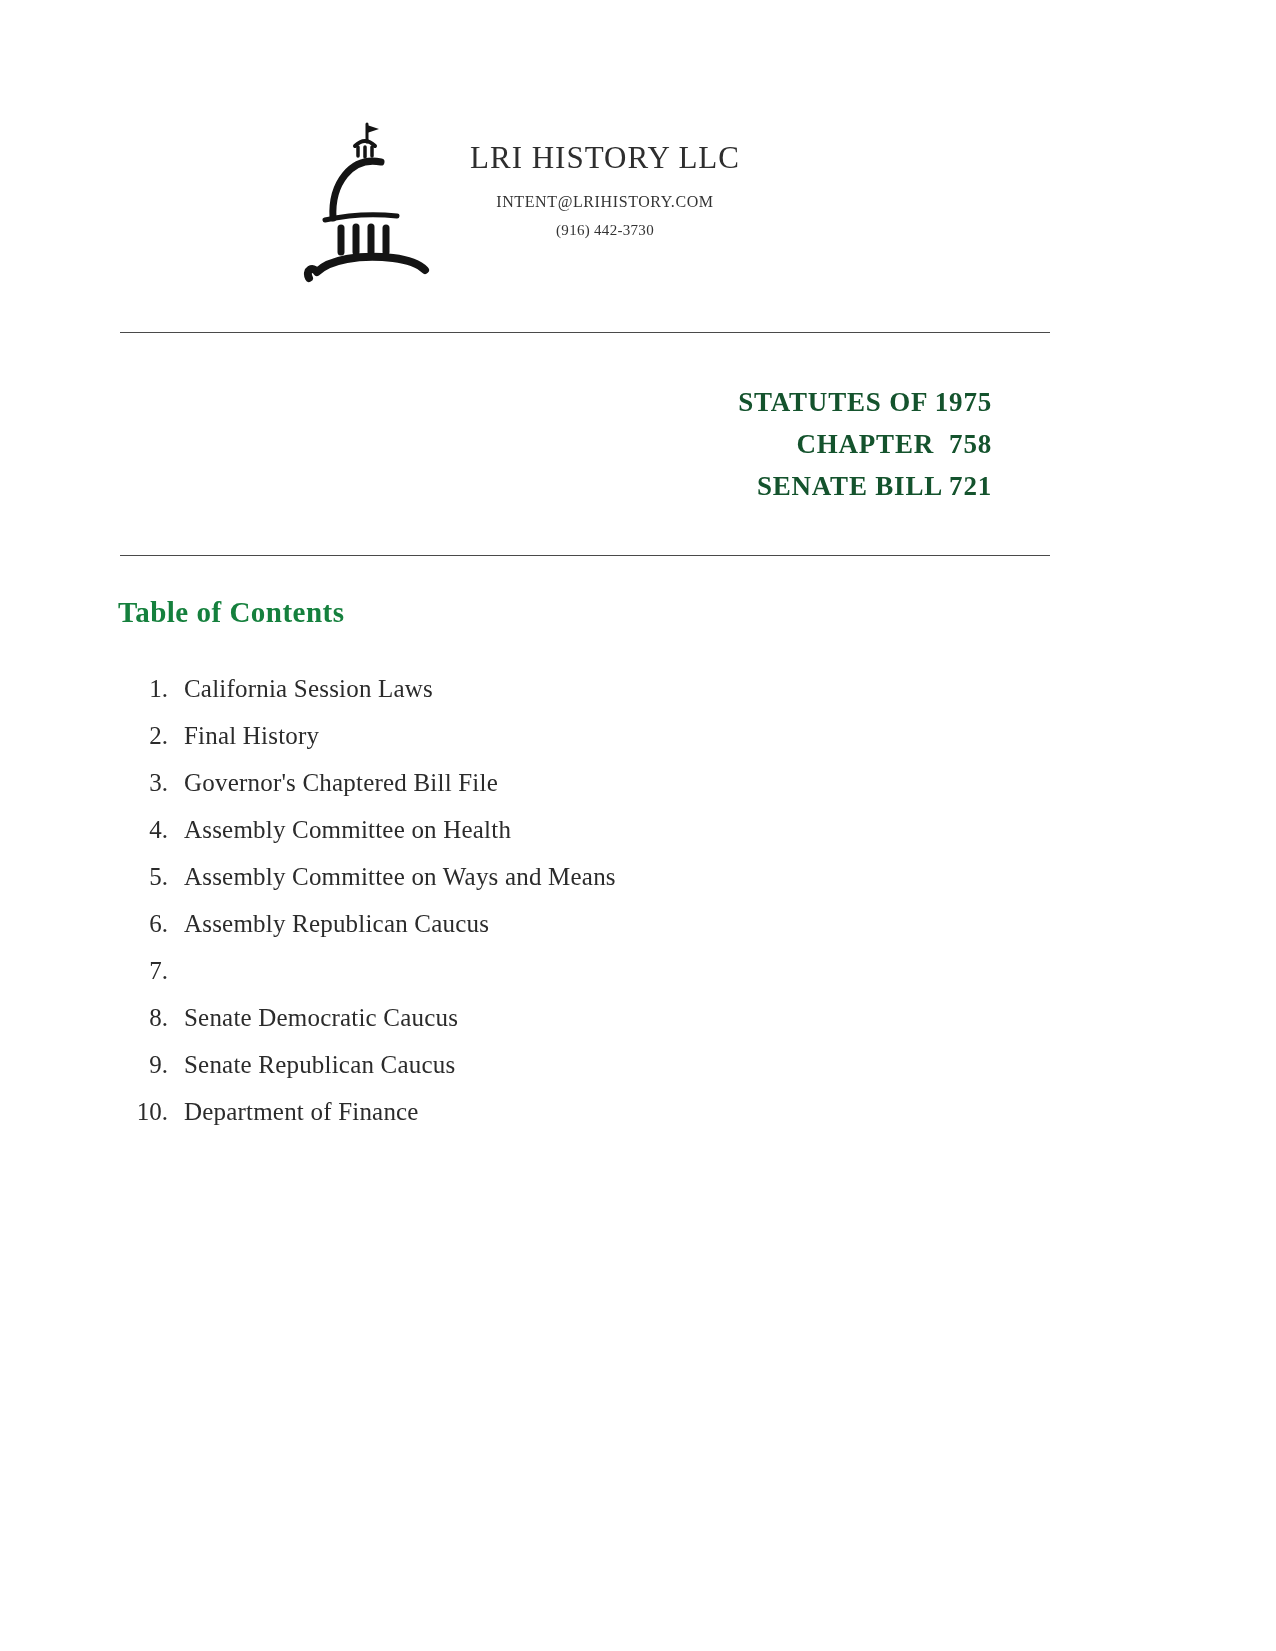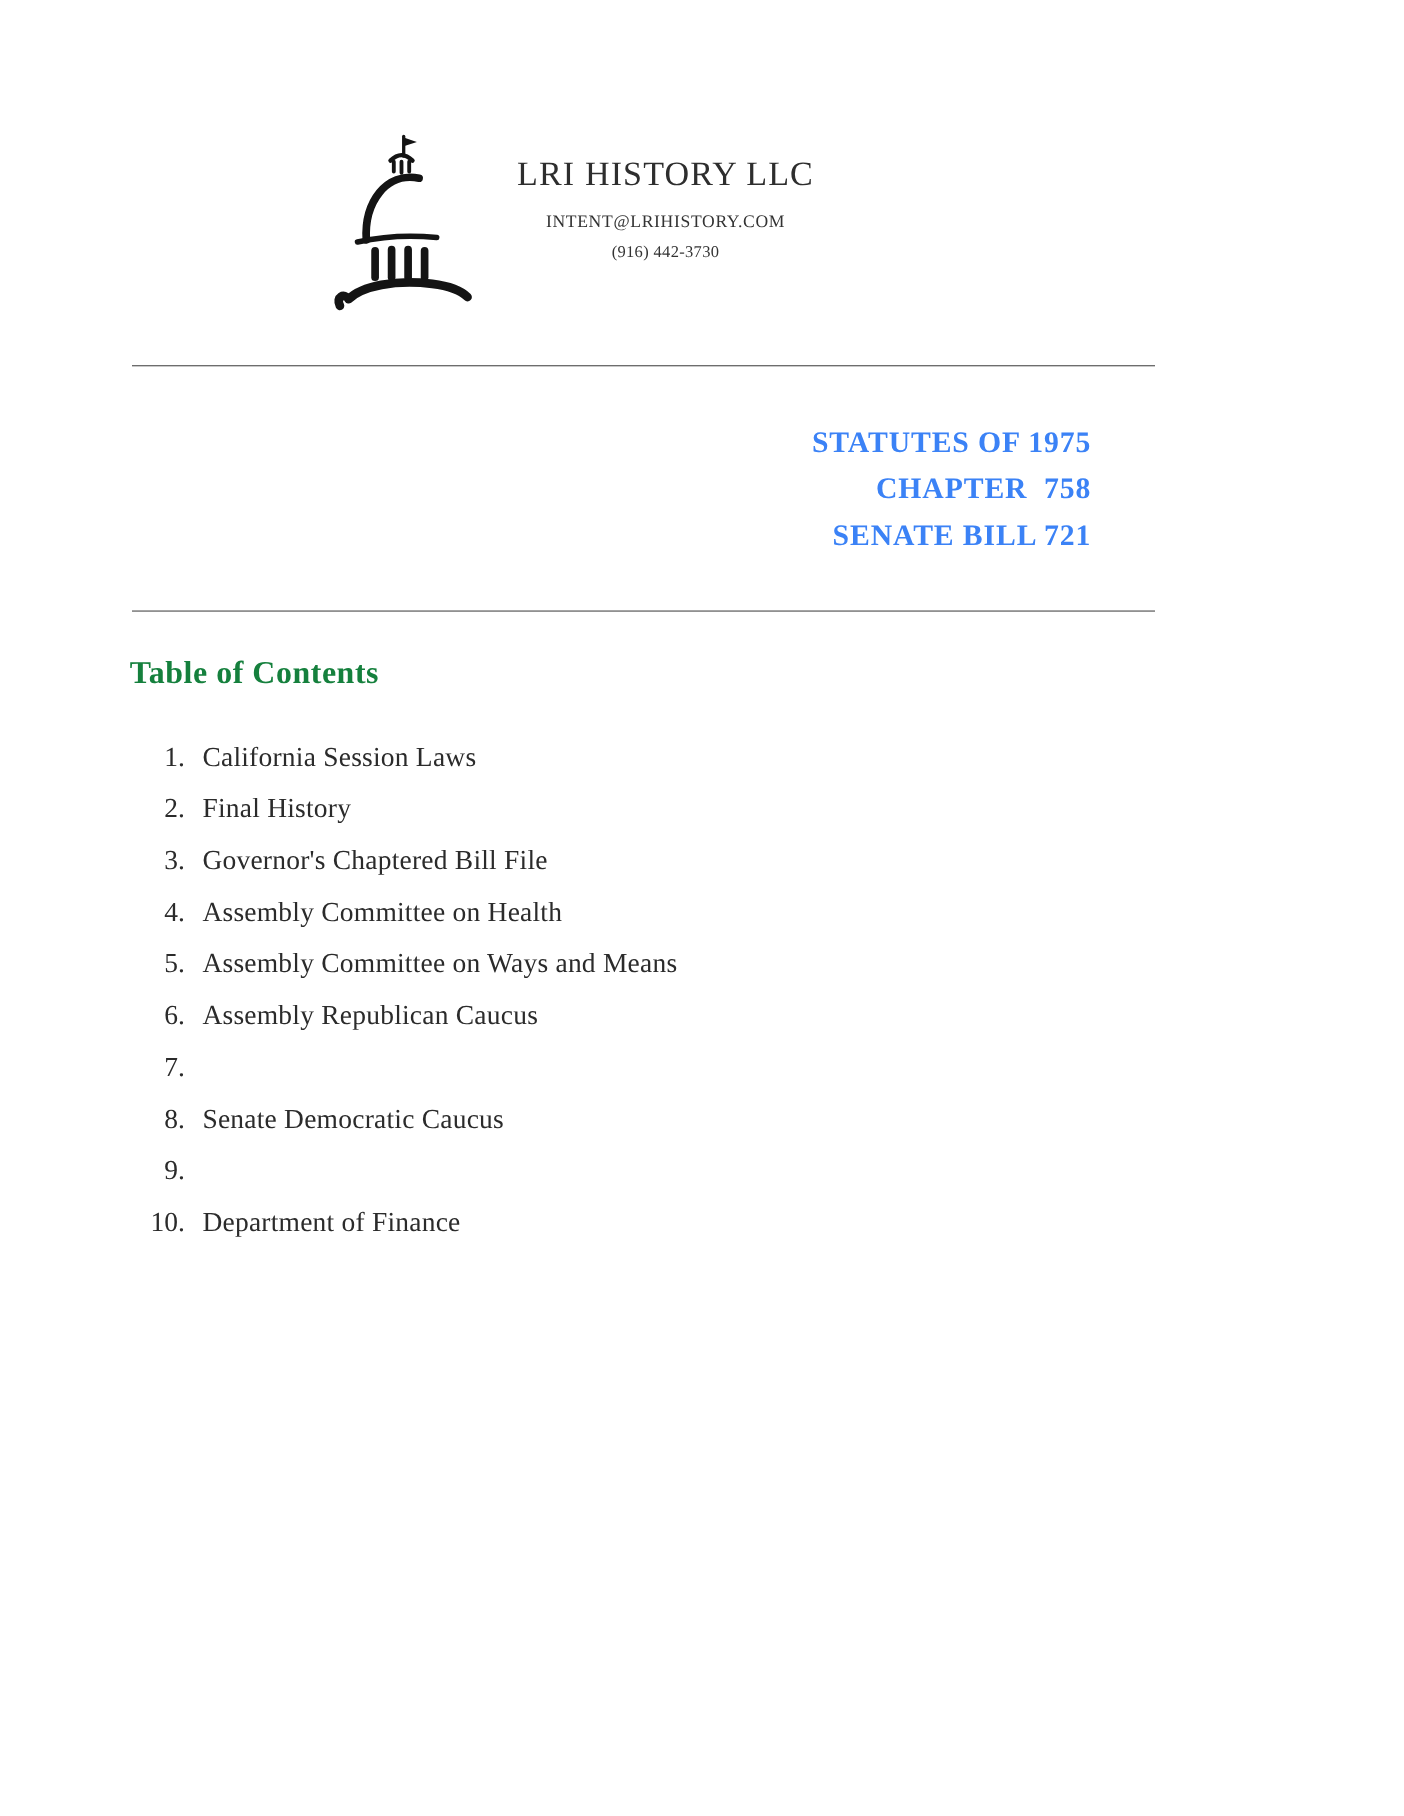--- a/index.html
+++ b/index.html
@@ -70,21 +70,21 @@
     width: 930px;
     margin-left: 120px;
     text-align: right;
     padding: 48px 58px 48px 0;
   }
   .title-line {
     font-size: 27px;
     font-weight: bold;
     line-height: 42px;
     letter-spacing: 0.8px;
-    color: #3b82f6;
+    color: #14532d;
     white-space: pre;
   }
 
   
   .toc {
     margin-left: 118px;
     margin-top: 40px;
   }
   .toc-title {
     font-size: 29px;
@@ -194,20 +194,21 @@
       </li>
       <li class="toc-item">
         <span class="toc-num">7.</span>
       </li>
       <li class="toc-item">
         <span class="toc-num">8.</span>
         <span class="toc-text">Senate Democratic Caucus</span>
       </li>
       <li class="toc-item">
         <span class="toc-num">9.</span>
+        <span class="toc-text">Senate Republican Caucus</span>
       </li>
       <li class="toc-item">
         <span class="toc-num">10.</span>
         <span class="toc-text">Department of Finance</span>
       </li>
     </ol>
   </section>
 
 </div>
 

